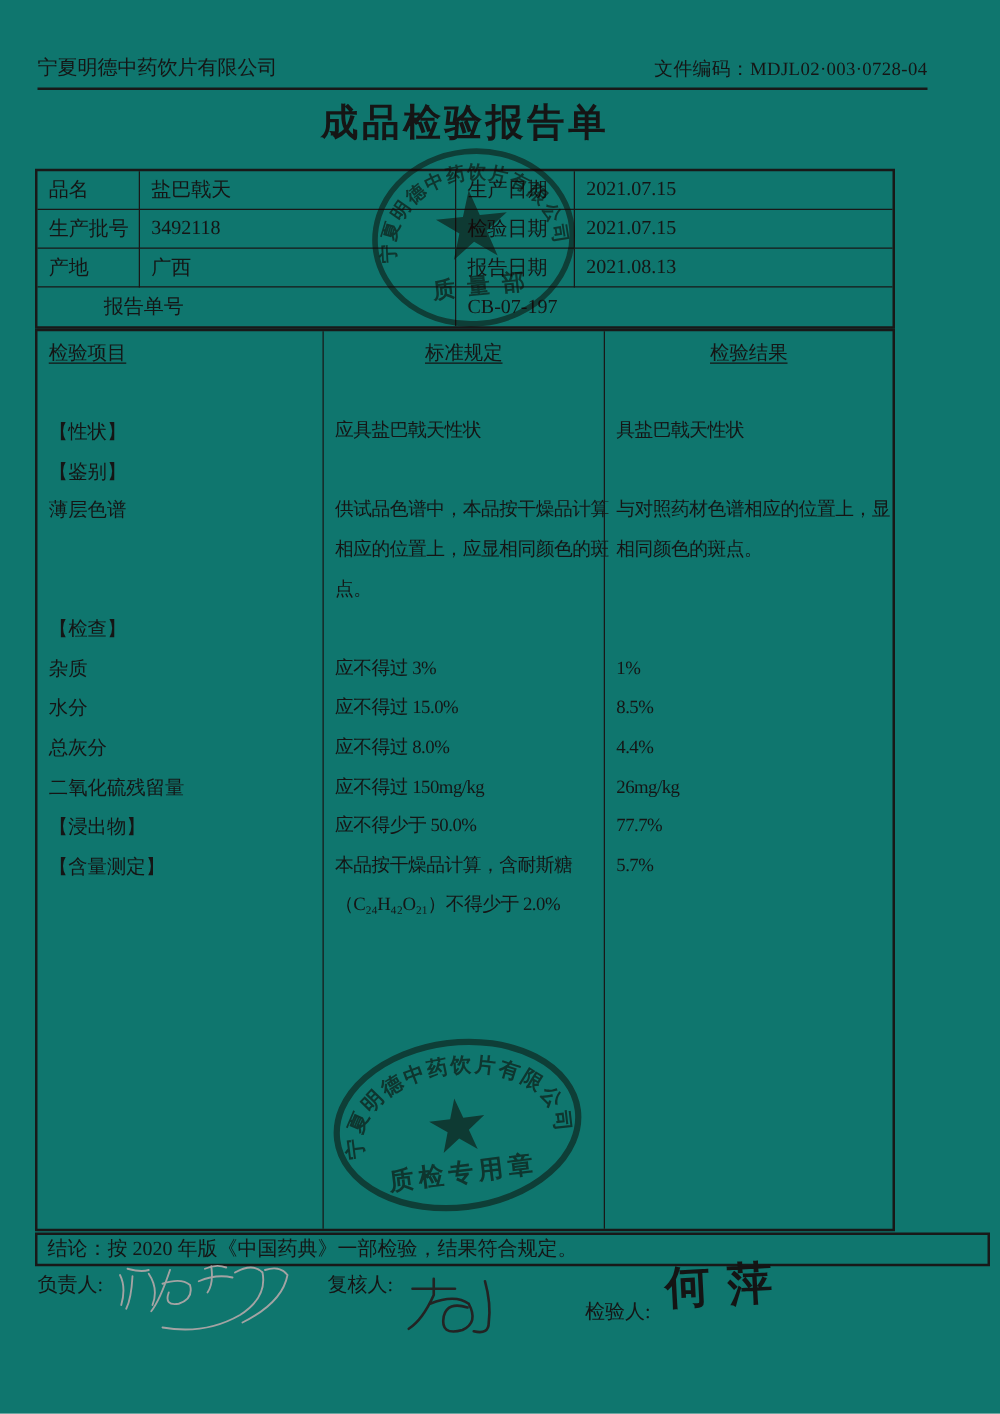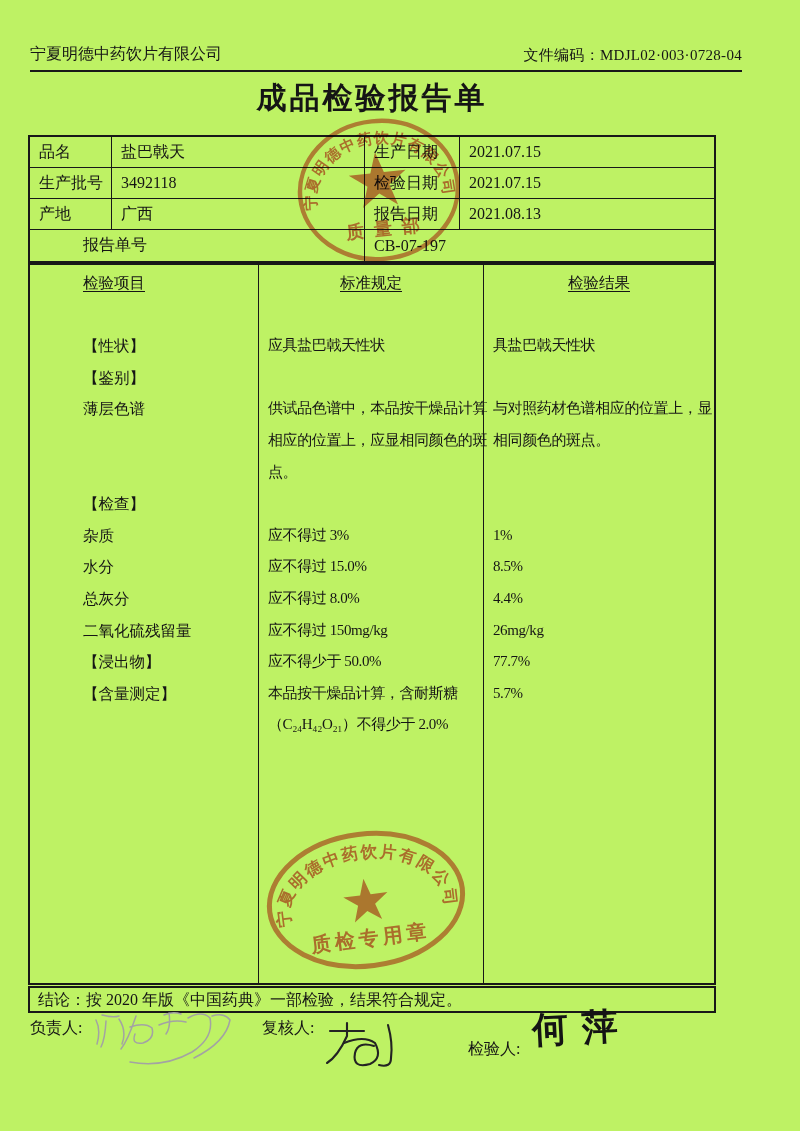--- a/index.html
+++ b/index.html
@@ -1,17 +1,17 @@
 <!DOCTYPE html>
 <html><head>
 <meta charset="utf-8">
 <style>
   html,body{margin:0;padding:0;background:#e8e8e8;}
   .page{
-    position:relative;width:800px;height:1131px;background:#bef264;
+    position:relative;width:800px;height:1131px;background:#0f766e;
     font-family:"Liberation Serif","DejaVu Serif",serif;color:#151515;
     overflow:hidden;margin:0 auto;
   }
   
   .hdr{position:absolute;left:30px;top:44px;width:712px;display:flex;justify-content:space-between;align-items:flex-end;font-size:16px;}
   .hdr-right{font-size:15px;letter-spacing:.3px;}
   .hdr-rule{position:absolute;left:30px;top:70px;width:712px;height:2px;background:#181818;}
   .doc-title{position:absolute;left:28px;top:78px;width:688px;text-align:center;font-size:30px;font-weight:bold;letter-spacing:3px;}
   
   .info-table{
@@ -31,26 +31,26 @@
   .main-table{
     position:absolute;left:28px;top:263px;width:688px;height:722px;box-sizing:border-box;
     border:2px solid #181818;display:flex;
   }
   .mcol{box-sizing:border-box;height:100%;padding-top:2px;}
   .mcol-items{width:229px;border-right:1.5px solid #181818;}
   .mcol-std{width:225px;border-right:1.5px solid #181818;}
   .mcol-res{width:230px;}
   .tline{height:31.6px;line-height:31.6px;font-size:15px;letter-spacing:-0.4px;
     padding:0 4px 0 9px;white-space:nowrap;overflow:visible;}
-  .mcol-items .tline{font-size:15.5px;letter-spacing:0;margin-left:44px;}
+  .mcol-items .tline{font-size:15.5px;letter-spacing:0;}
   .tline.thead{text-decoration:underline;text-underline-offset:3px;font-size:15.5px;letter-spacing:0;}
   .mcol-std .tline.thead,.mcol-res .tline.thead{text-align:center;padding:0;}
   
   .conclusion{
-    position:absolute;left:28px;top:986px;width:688px;height:27px;box-sizing:border-box;
+    position:absolute;left:28px;top:986px;width:764px;height:27px;box-sizing:border-box;
     border:2px solid #181818;font-size:16px;line-height:23px;padding-left:8px;white-space:nowrap;
   }
   
   .sig-label{position:absolute;top:1018px;font-size:16px;}
   .sig-lead{left:30px;text-align:right;} .sig-review{left:262px;} .sig-inspector{left:468px;margin-top:21px;}
   .sig-svg{position:absolute;}
   .sig-name{
     position:absolute;left:532px;top:1004px;font-size:36px;font-weight:bold;color:#141414;
     letter-spacing:14px;transform:rotate(-3deg);white-space:nowrap;
   }

